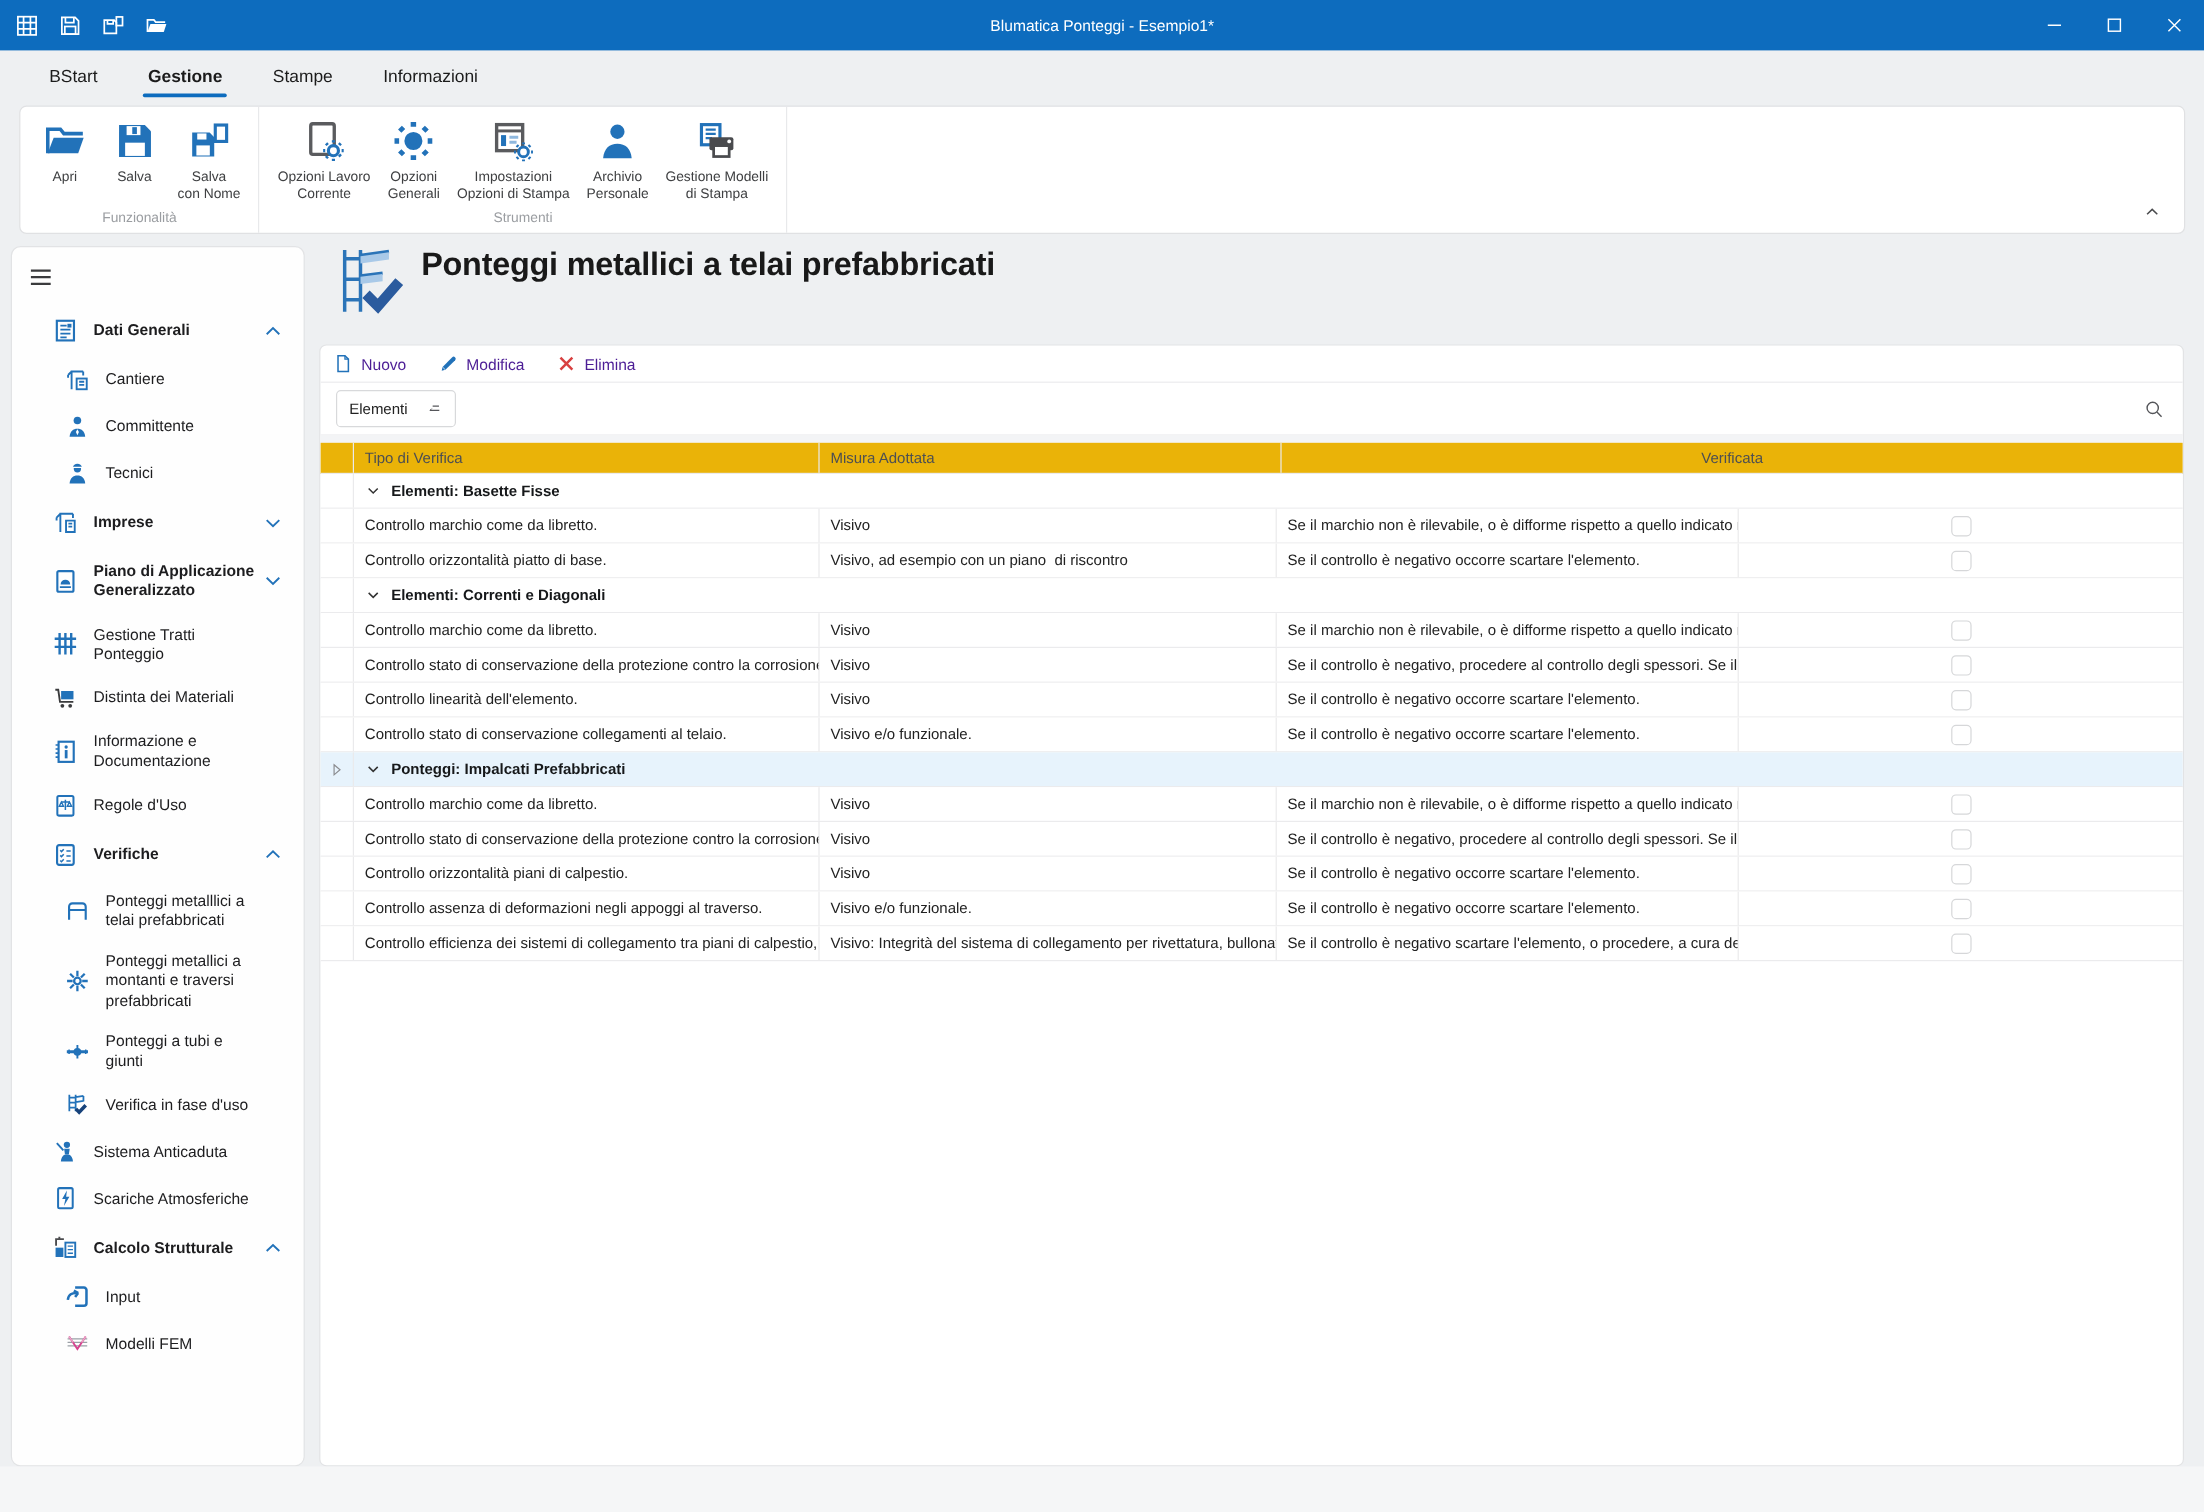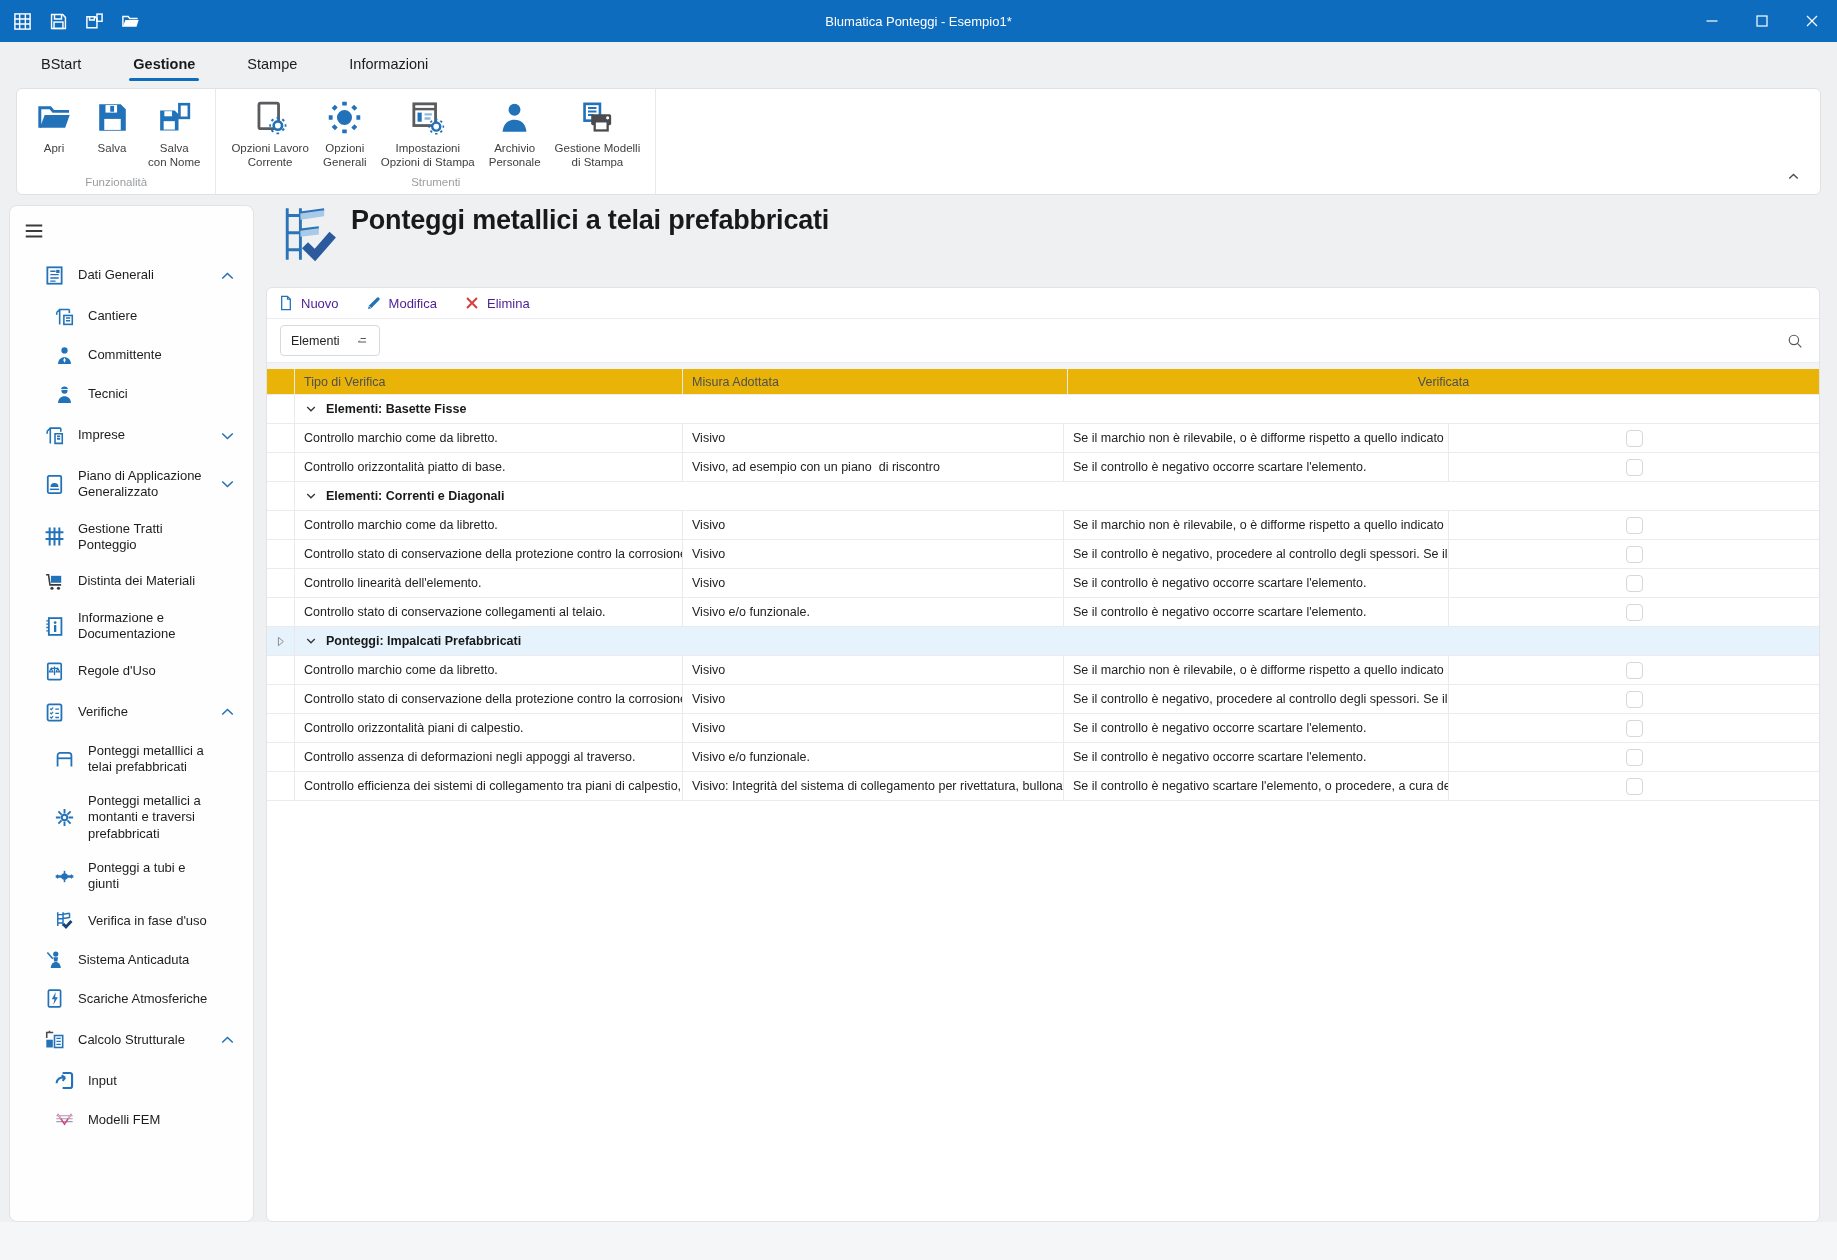--- a/index.html
+++ b/index.html
@@ -18,21 +18,21 @@
   .titlebar{ position:absolute; top:0; left:0; right:0; height:42px; background:#0d6cbe; display:flex; align-items:center; color:#fff; }
   .qat{ display:flex; align-items:center; gap:17px; padding-left:13px; z-index:2; }
   .qbtn{ color:#fff; cursor:default; }
   .qbtn svg{ width:19px; height:19px; }
   .wtitle{ position:absolute; left:0; right:0; text-align:center; font-size:13px; color:#fff; }
   .wbtns{ margin-left:auto; display:flex; z-index:2; }
   .wbtn{ width:50px; height:42px; display:flex; align-items:center; justify-content:center; color:#fff; }
   .wbtn svg{ width:20px; height:20px; }
 
   
-  .tabs{ position:absolute; top:42px; left:0; right:0; height:44px; display:flex; align-items:flex-start; padding-left:20px;gap:10px; }
+  .tabs{ position:absolute; top:42px; left:0; right:0; height:44px; display:flex; align-items:flex-start; padding-left:20px; }
   .tab{ position:relative; height:100%; display:flex; align-items:center; padding:0 21px; font-size:14.5px; color:#1b1b1b; }
   .tab.active{ font-weight:bold; }
   .tab.active::after{ content:""; position:absolute; left:17px; right:17px; bottom:5px; height:3px; border-radius:2px; background:#0d6cbe; }
 
   
   .ribbon{ position:absolute; top:88px; left:16px; right:16px; height:107px; background:#fff; border:1px solid #e0e1e3; border-radius:6px; display:flex; }
   #ribbon-groups{ display:flex; height:100%; }
   .rgroup{ display:flex; flex-direction:column; padding:5px 8px 1px; border-right:1px solid #e8e9eb; }
   .rbtns{ display:flex; flex:1; align-items:flex-start; }
   .rbtn{ min-width:58px; padding:6px 7px 0; display:flex; flex-direction:column; align-items:center; border-radius:4px; }
@@ -41,21 +41,21 @@
   .rgrouplabel{ font-size:11.5px; color:#9a9da1; text-align:center; padding:3px 0 5px; }
   .ribbon-collapse{ position:absolute; right:18px; bottom:9px; color:#4a4b4e; }
   .ribbon-collapse svg{ width:17px; height:17px; }
 
   
   .sidebar{ position:absolute; left:9px; top:205px; width:245px; bottom:38px; background:#fefefe; border:1px solid #e2e3e5; border-radius:8px; overflow:hidden; padding-top:8px; }
   .hamburger{ margin:6px 0 12px 12px; color:#3a3b3d; width:24px; }
   .hamburger svg{ width:22px; height:22px; }
   .sitem{ position:relative; display:flex; align-items:center; gap:13px; padding:9px 34px 9px 34px; font-size:13px; color:#1d1d1f; line-height:1.25; }
   .sitem.indent{ padding-left:44px; }
-  .sitem.bold{ font-weight:normal; padding-top:11px; padding-bottom:11px; }
+  .sitem.bold{ font-weight:bold; padding-top:11px; padding-bottom:11px; }
   .sitem .ico{ flex:0 0 auto; color:#2272b9; }
   .sitem .ico svg{ width:21px; height:21px; }
   .slabel{ flex:1; }
   .schev{ position:absolute; right:15px; top:50%; transform:translateY(-50%); color:#4a4b4e; }
   .schev svg{ width:15px; height:15px; }
 
   
   .pagehead{ position:absolute; left:266px; top:205px; right:17px; height:82px; display:flex; align-items:flex-start; gap:15px; padding-left:12px; }
   .ptitle-icon svg{ width:58px; height:58px; }
   .ptitle{ font-size:27px; font-weight:600; color:#191919; letter-spacing:-0.2px; }

